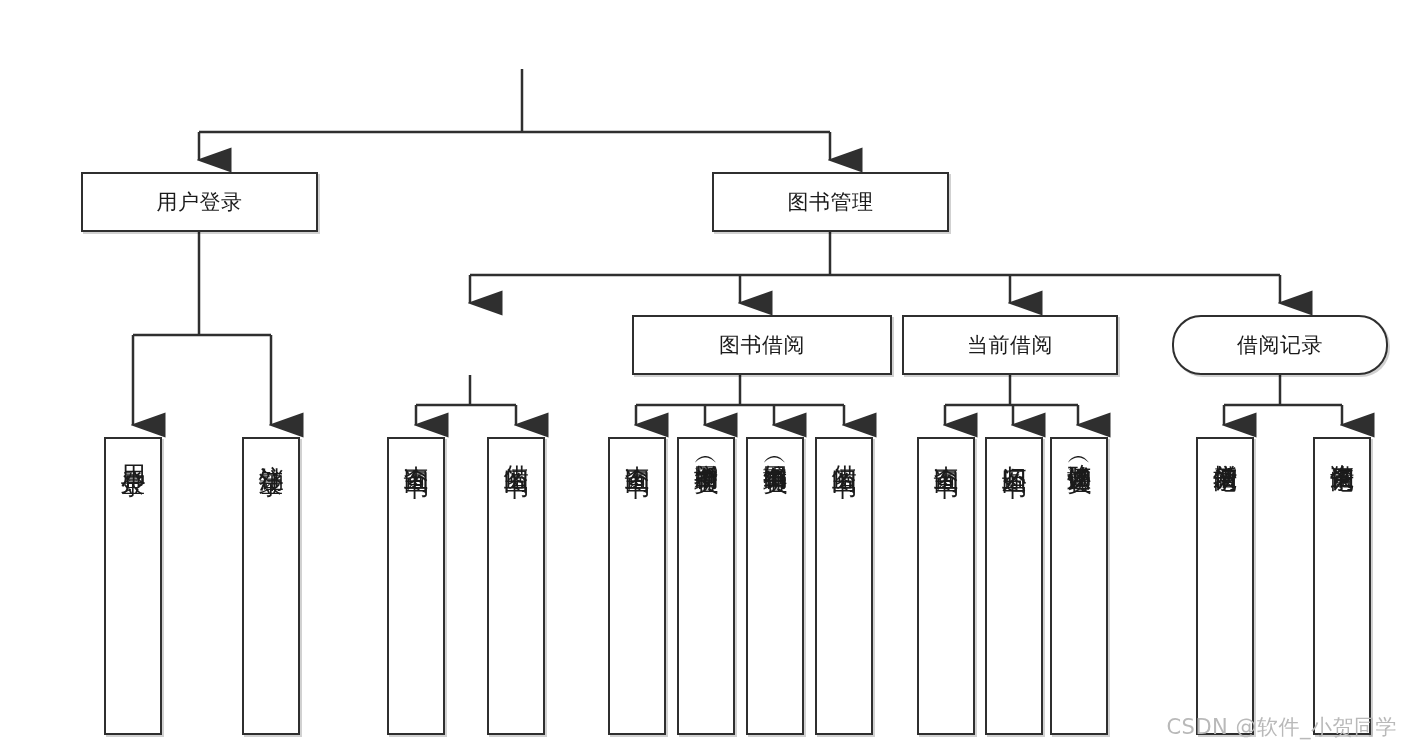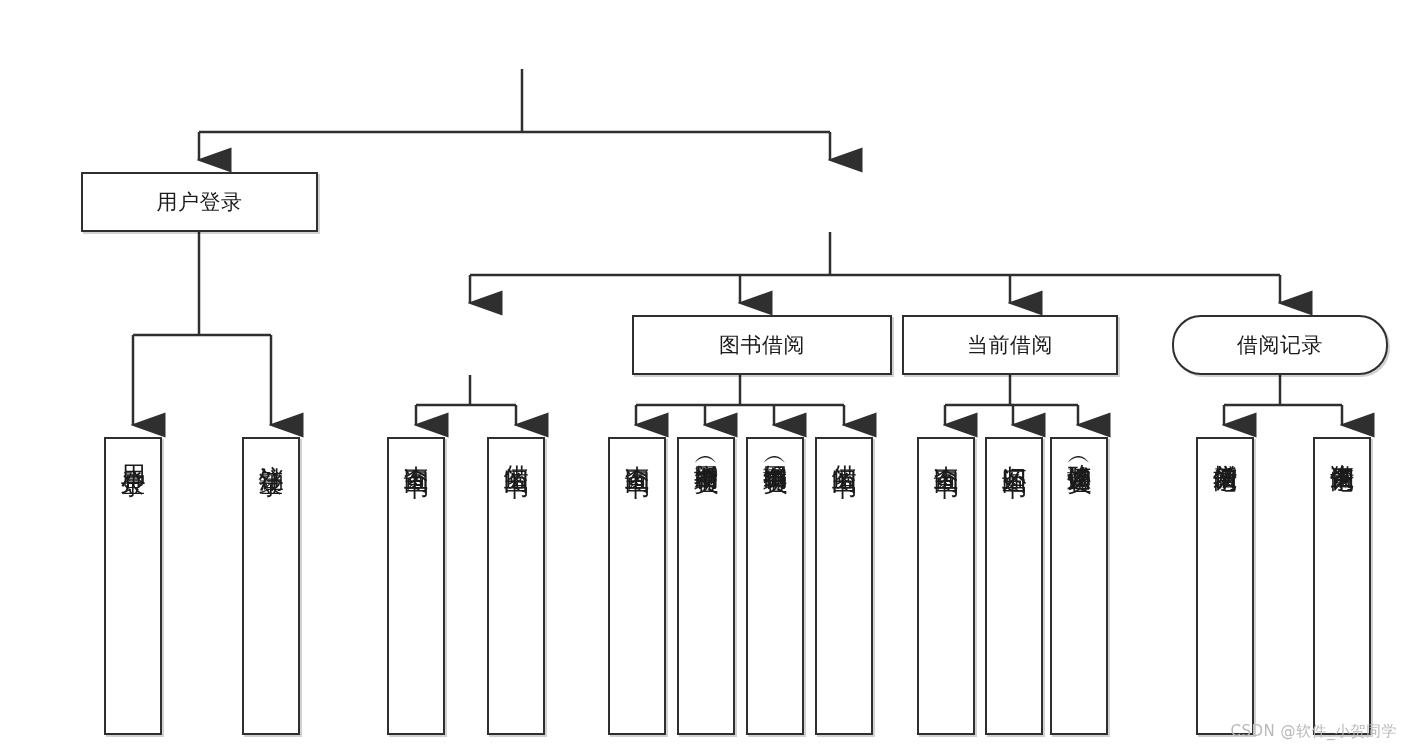--- a/index.html
+++ b/index.html
@@ -60,21 +60,21 @@
     white-space: nowrap;
   }
   .node.v.tall .label {
     font-size: 24px;
     letter-spacing: 1px;
   }
   .watermark {
     position: absolute;
     right: 8px;
     bottom: 6px;
-    font-size: 15px;
+    font-size: 21px;
     color: #b9b9b9;
     letter-spacing: 0.5px;
     white-space: nowrap;
   }
 </style>
 </head>
 <body>
 
 <div id="canvas">
 
@@ -126,20 +126,23 @@
       <path d="M 1224 405 L 1224 425" marker-end="url(#arrow)"></path>
       <path d="M 1342 405 L 1342 425" marker-end="url(#arrow)"></path>
     </g>
   </svg>
 
 
   <div class="node h" style="left:81px; top:172px; width:237px; height:60px;">
     <span class="label">用户登录</span>
   </div>
 
+  <div class="node h" style="left:712px; top:172px; width:237px; height:60px;">
+    <span class="label">图书管理</span>
+  </div>
 
 
   <div class="node h" style="left:632px; top:315px; width:260px; height:60px;">
     <span class="label">图书借阅</span>
   </div>
 
   <div class="node h" style="left:902px; top:315px; width:216px; height:60px;">
     <span class="label">当前借阅</span>
   </div>
 

